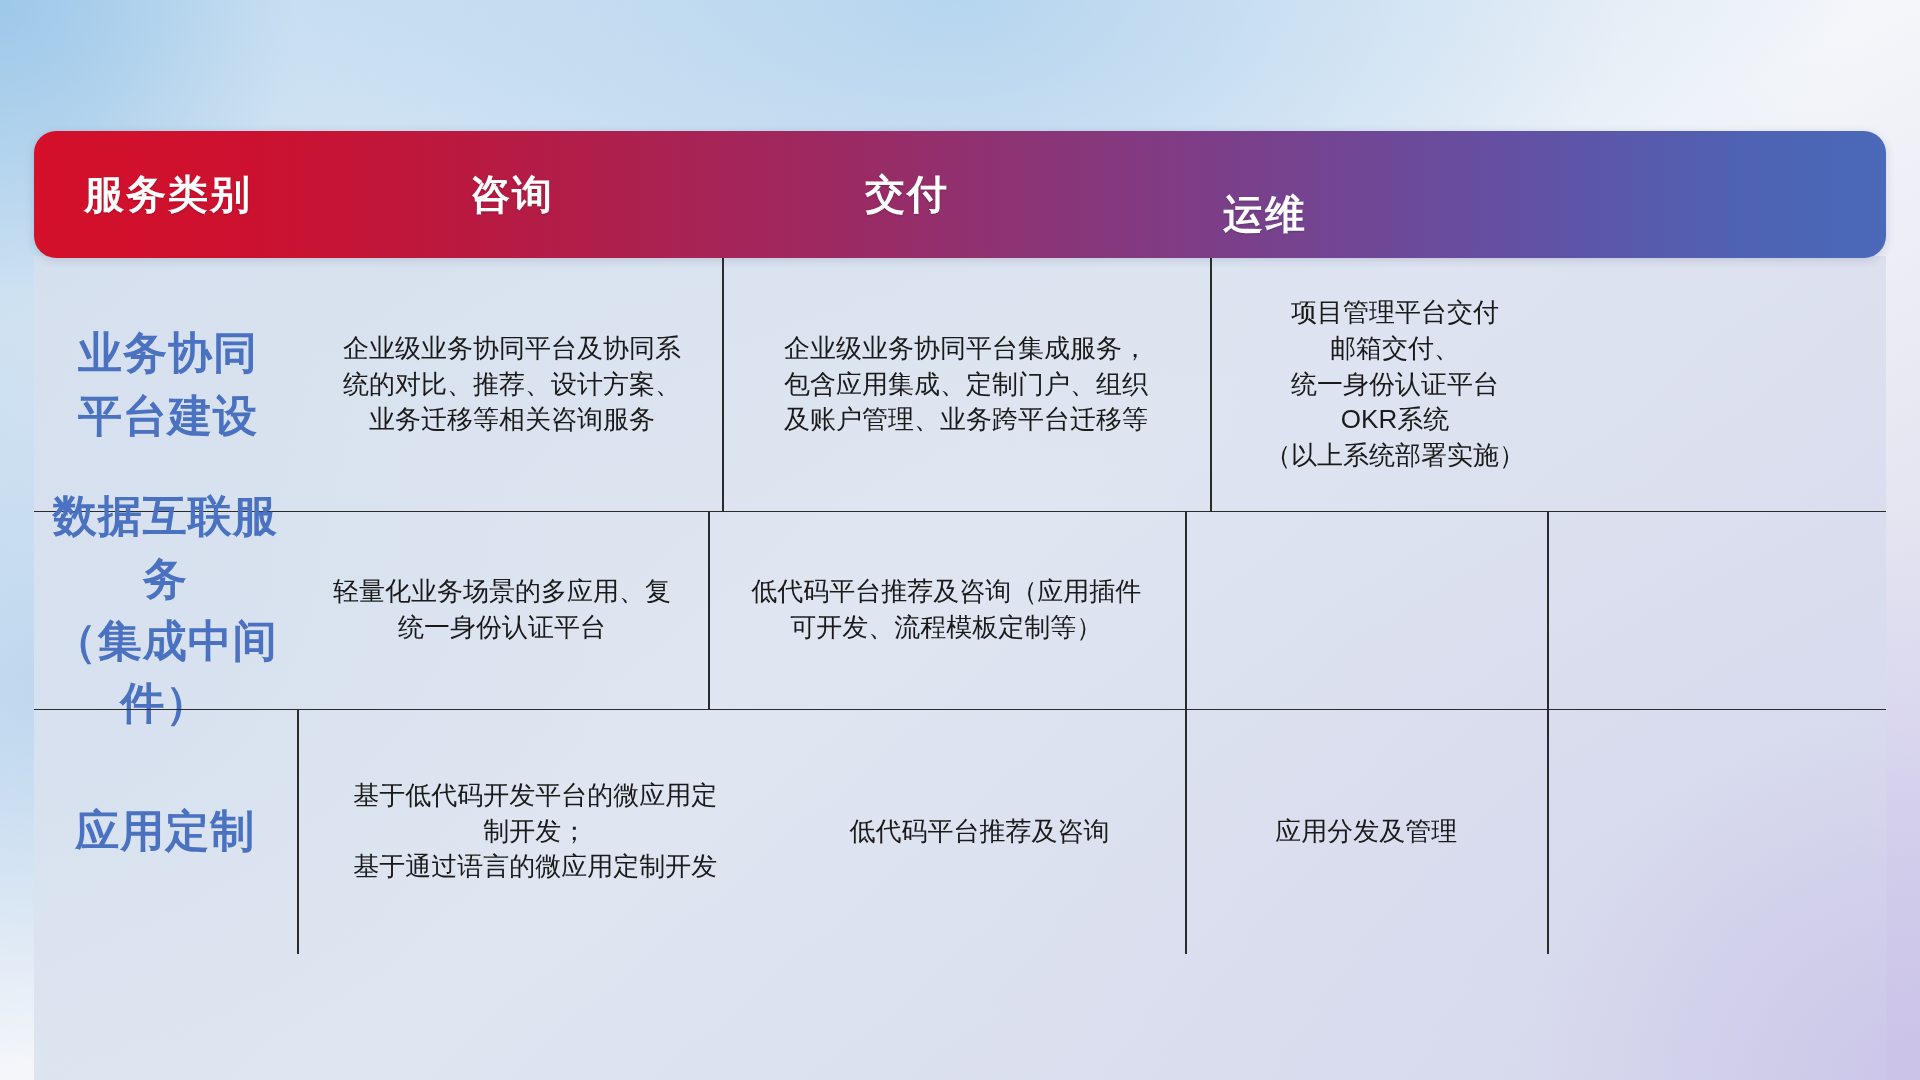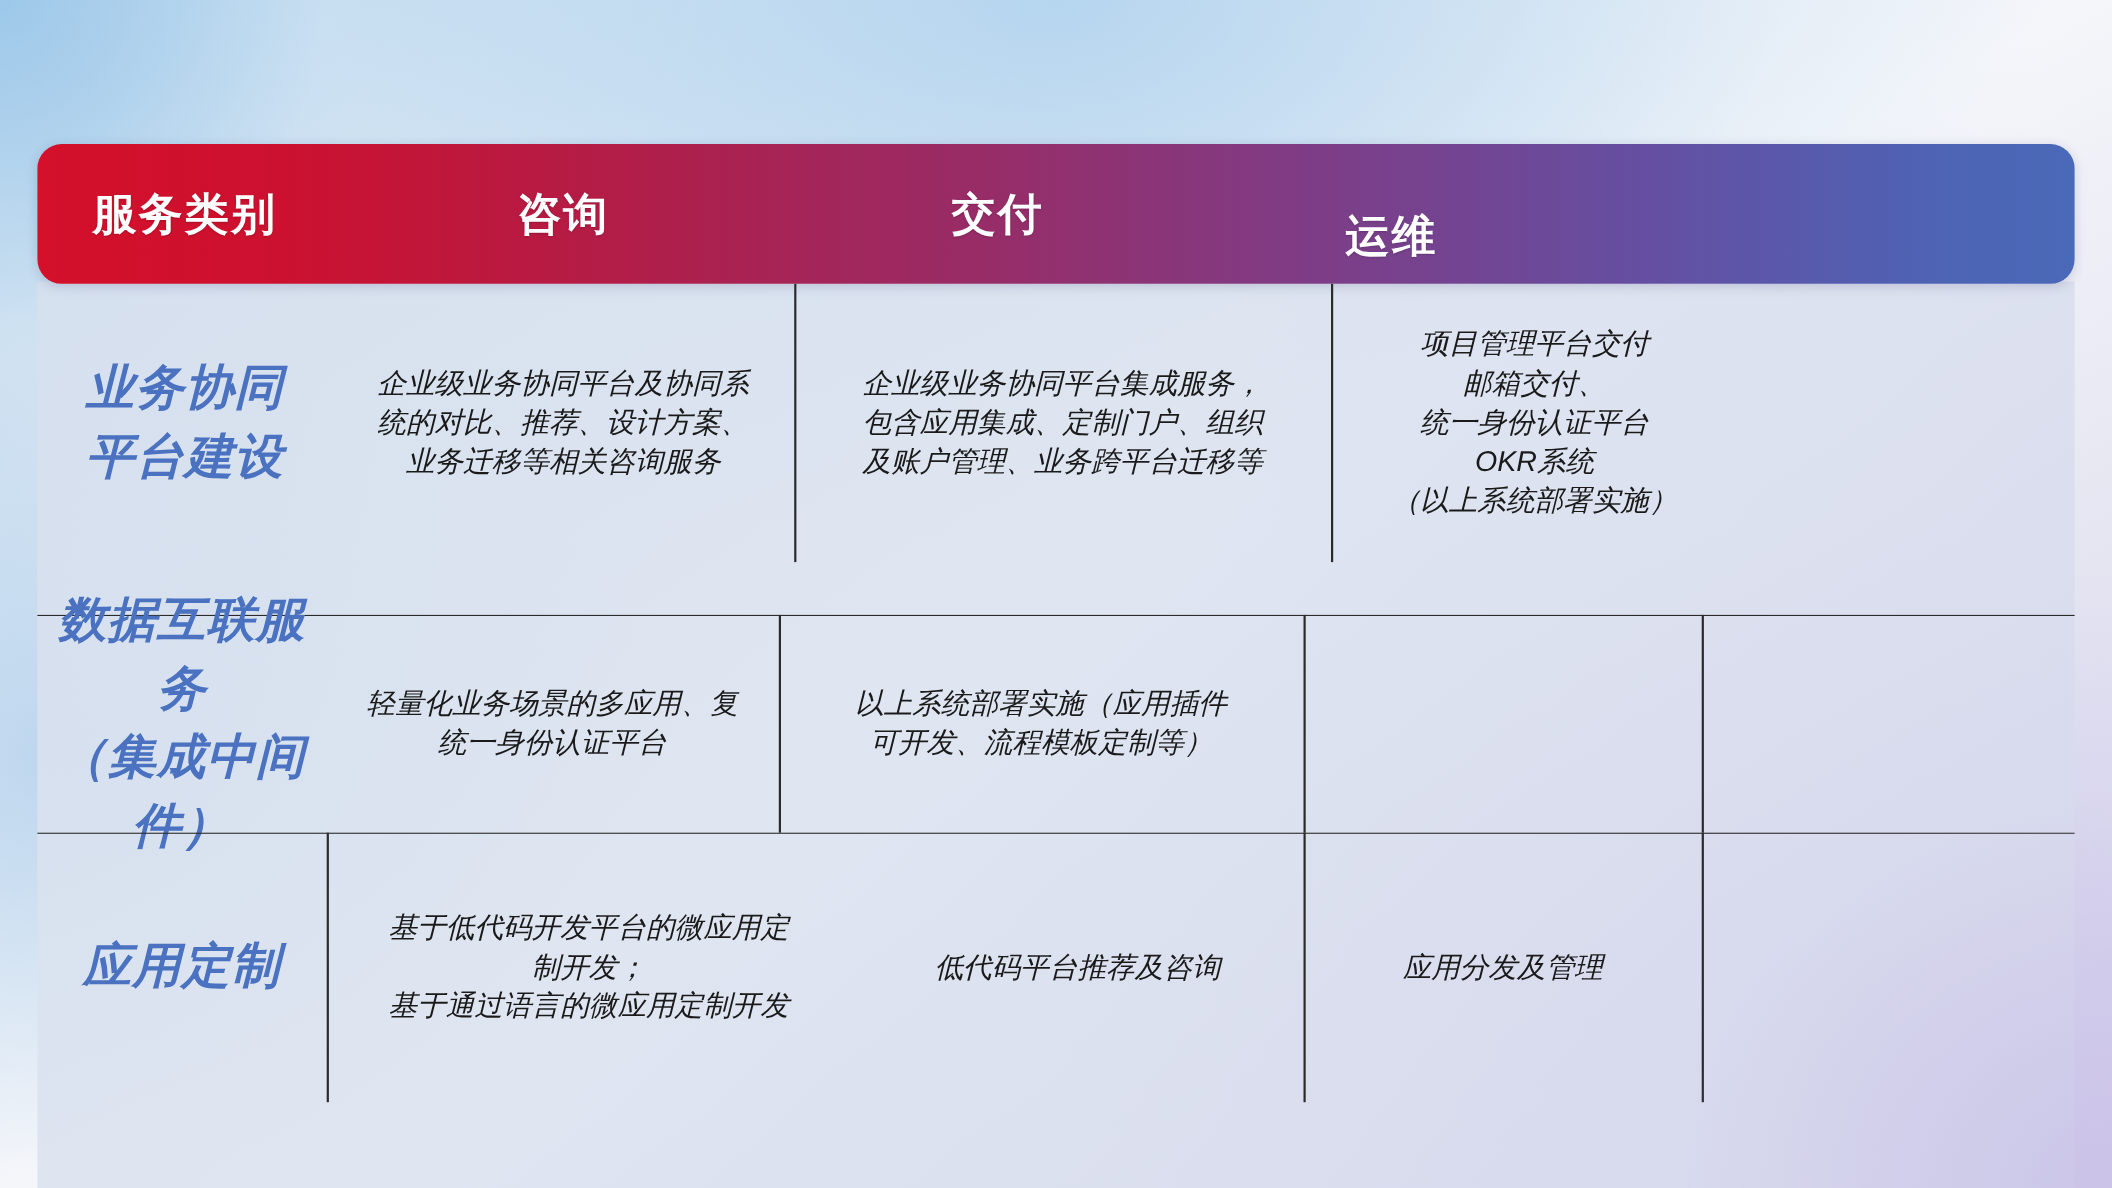--- a/index.html
+++ b/index.html
@@ -102,21 +102,20 @@
     position: relative;
     display: flex;
     align-items: center;
     justify-content: center;
     text-align: center;
     padding: 10px 14px;
     color: #1a1a1a;
     font-size: 26px;
     line-height: 1.38;
     white-space: pre-line;
-    font-style: italic;
   }
   
   .cell.vrule::before {
     content: "";
     position: absolute;
     left: 0; top: 0; bottom: 0;
     width: 2px;
     background: #2b2b2b;
   }
 
@@ -136,21 +135,21 @@
   .c4 { width: 346px; }
 
   
   .h0 { width: 268px; font-family: Liberation Serif, serif; }
   .h1 { width: 420px; }
   .h2 { width: 448px; }
   .h3 { width: 370px; }
   .h4 { width: 346px; margin-top: 40px; }
 
   .r0 { height: 253px; }
-  .r1 { height: 198px; margin-top: 48px; }
+  .r1 { height: 198px; }
   .r2 { height: 245px; }
 </style>
 </head>
 <body>
 
 <div id="slide">
 
   <div id="table-wrap">
 
     <div class="table-body-panel"></div>
@@ -178,21 +177,21 @@
 统一身份认证平台
 OKR系统
 （以上系统部署实施）</div>
       </div>
 
       <div class="row r1">
         <div class="cell c0 category">数据互联服务
 （集成中间件）</div>
         <div class="cell c1">轻量化业务场景的多应用、复
 统一身份认证平台</div>
-        <div class="cell c2 vrule">以上系统部署实施（应用插件
+        <div class="cell c2 vrule">低代码平台推荐及咨询（应用插件
 可开发、流程模板定制等）</div>
         <div class="cell c3 vrule"></div>
         <div class="cell c4 vrule"></div>
       </div>
 
       <div class="row r2">
         <div class="cell c0 category">应用定制</div>
         <div class="cell c2 vrule">基于低代码开发平台的微应用定
 制开发；
 基于通过语言的微应用定制开发</div>

